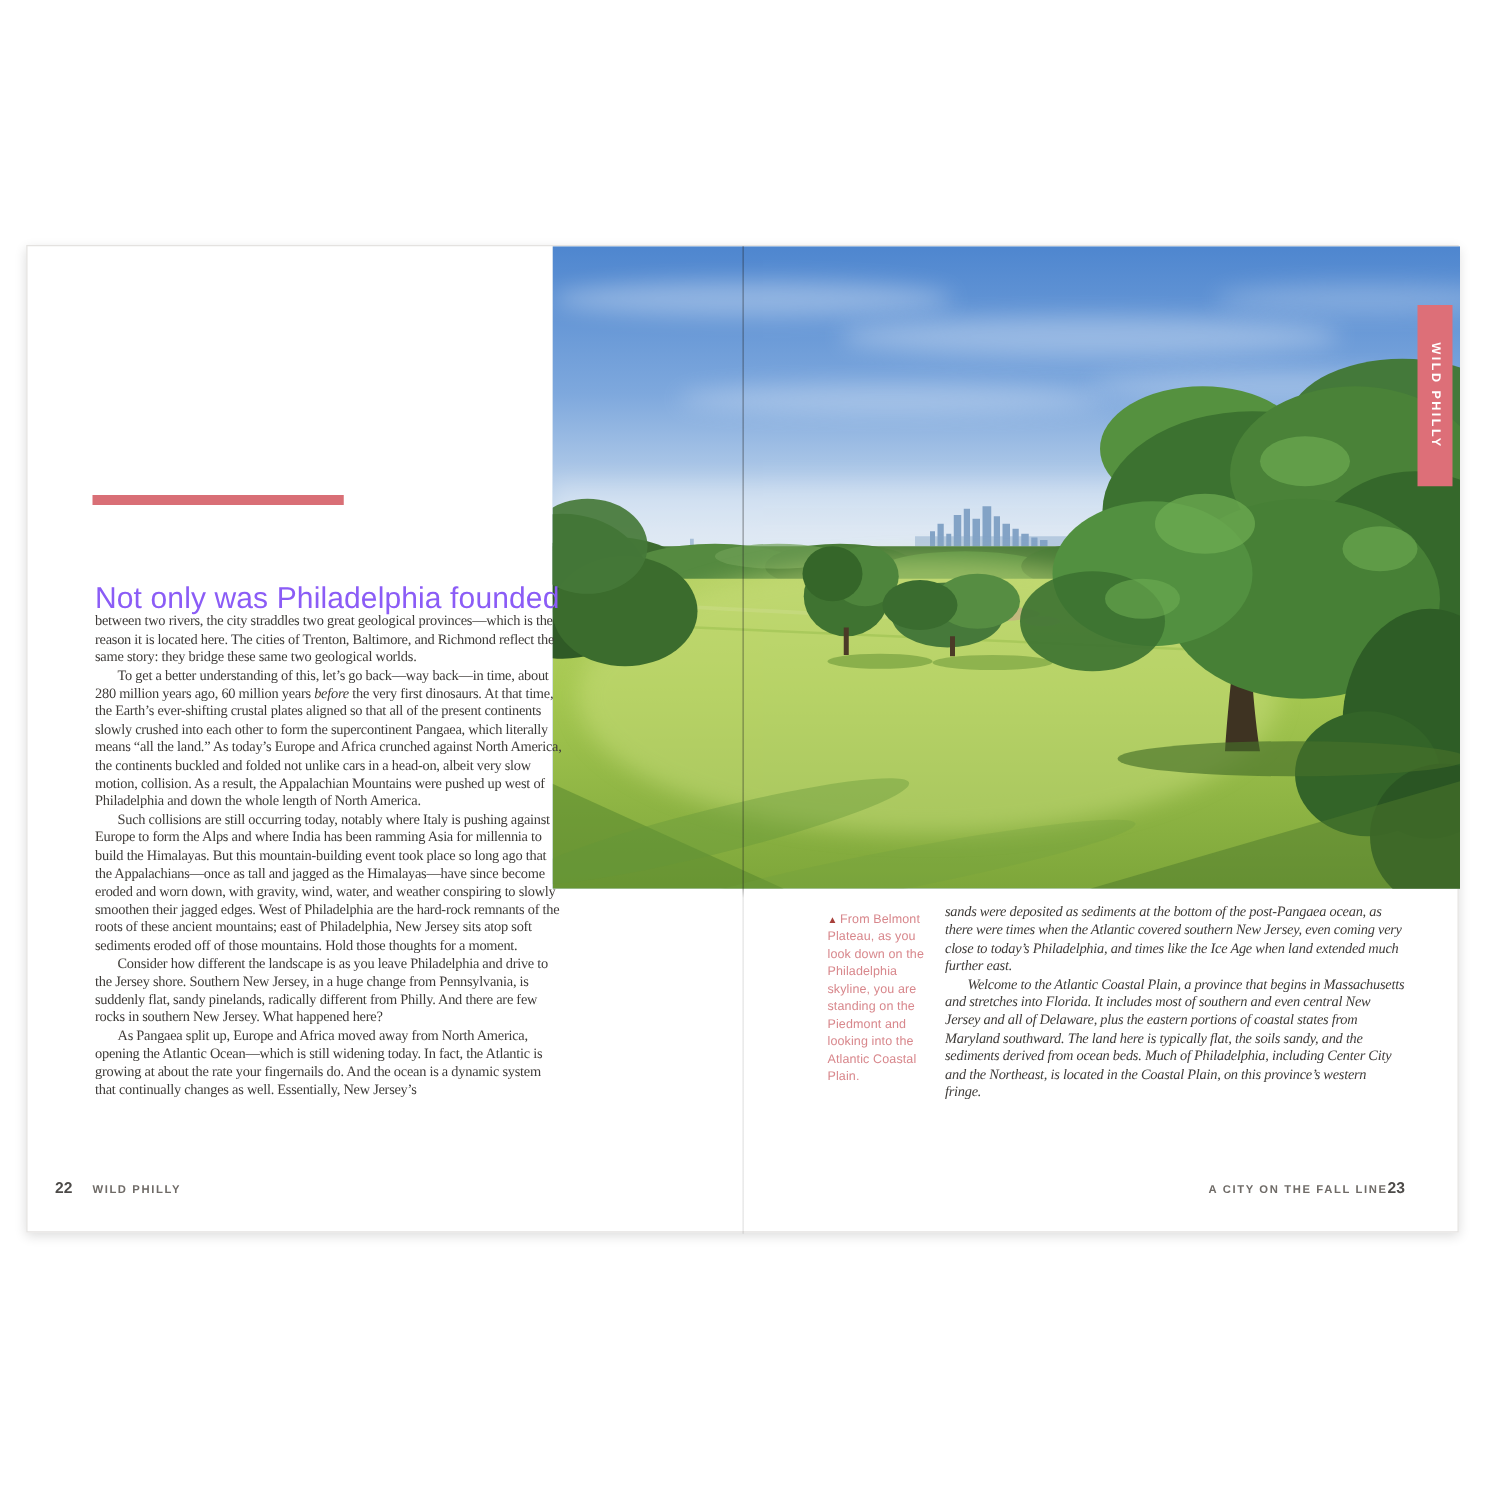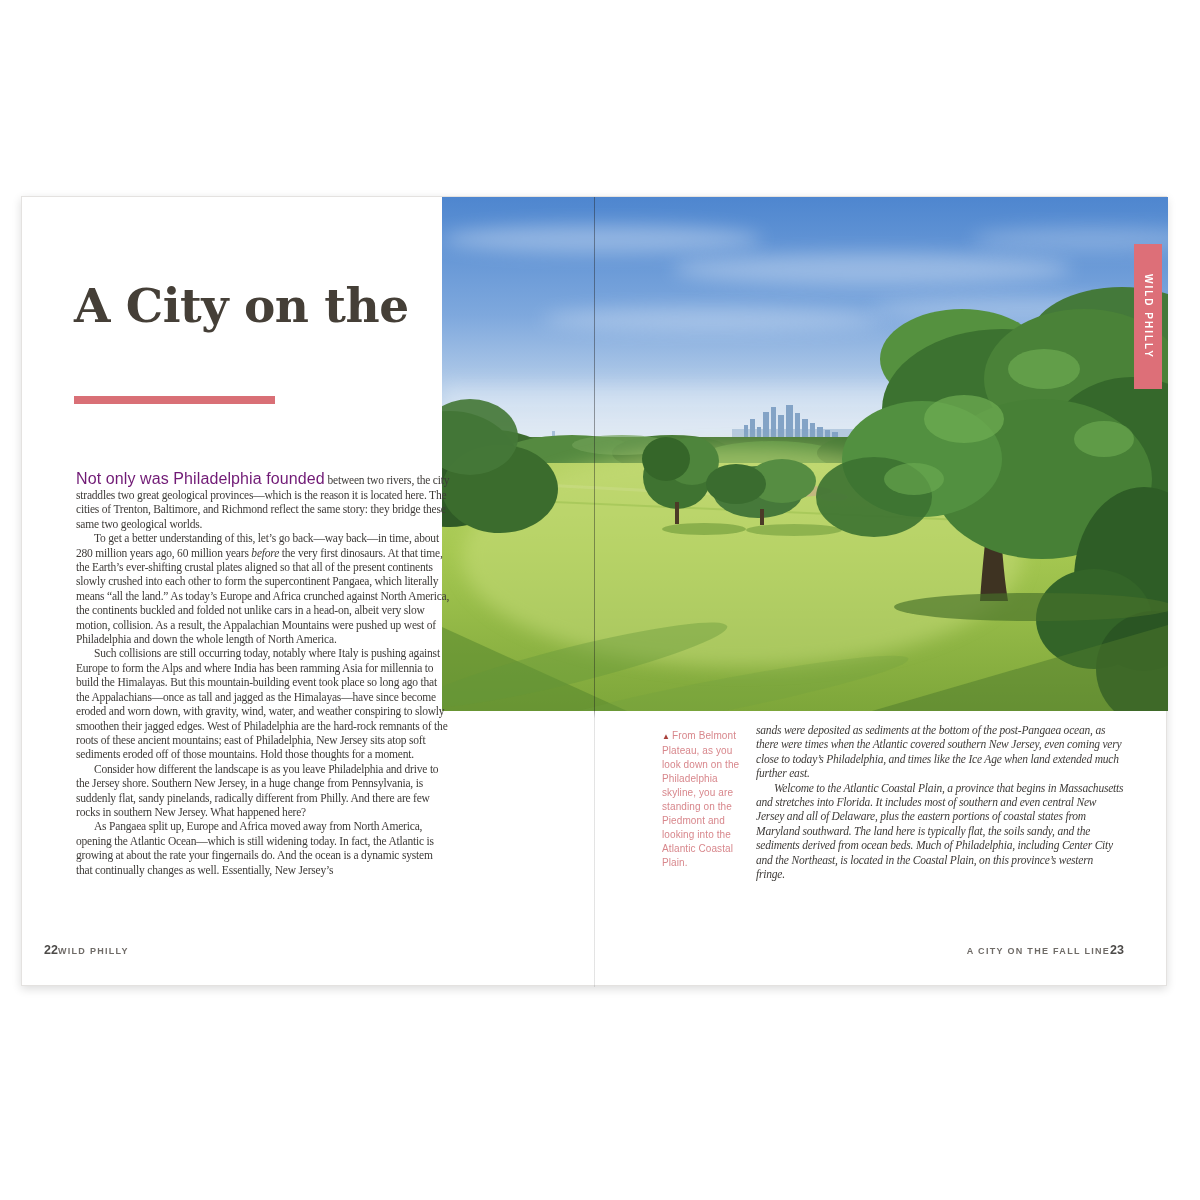--- a/index.html
+++ b/index.html
@@ -36,21 +36,21 @@
     font-family:"Liberation Serif",serif;
     font-size:11.5px;line-height:14.4px;letter-spacing:-0.2px;
     color:#3e3b38;text-align:left;
   }
   .body-col p{margin:0;}
   .body-col p.indent{text-indent:18px;}
   .left-col{left:54px;top:272px;width:374px;}
   .right-col{left:734px;top:526px;width:368px;font-style:italic;}
   .lead{
     font-family:"Liberation Sans",sans-serif;
-    font-size:16px;line-height:19px;color:#701a75;letter-spacing:0.1px;
+    font-size:24px;line-height:19px;color:#8b5cf6;letter-spacing:0.1px;
   }
   .body-col em{}
 
   
   .photo{
     position:absolute;left:420px;top:0;width:726px;height:514px;overflow:hidden;
     background:#bcd2e8;
   }
   .photo svg{display:block;width:726px;height:514px;}
 
@@ -68,21 +68,21 @@
   
   .caption{
     position:absolute;left:640px;top:532px;width:92px;
     font-family:"Liberation Sans",sans-serif;
     font-size:10px;line-height:14px;color:#d8878c;letter-spacing:0.1px;
   }
   .cap-marker{color:#a8403a;font-size:8px;margin-right:2px;}
 
   
   .footer{position:absolute;top:746px;display:flex;align-items:baseline;z-index:4;}
-  .footer-left{left:22px;gap:0;text-align:right;}
+  .footer-left{left:22px;gap:16px;text-align:right;}
   .footer-right{right:42px;text-align:center;}
   .pagenum{
     font-family:"Liberation Sans",sans-serif;
     font-size:12.5px;font-weight:bold;color:#4d4b49;
   }
   .book-label,.chapter-label{
     font-family:"Liberation Sans",sans-serif;
     font-size:9px;font-weight:bold;letter-spacing:1.3px;color:#6f6b67;
   }
 </style>
@@ -209,21 +209,20 @@
     </div>
 
     <div class="tab">
       <span>WILD PHILLY</span>
     </div>
 
     <div class="fold"></div>
 
     <div>
       <h1 class="chapter-title">
-        <span>A City on the</span>
       </h1>
       <div class="title-rule"></div>
 
       <div class="body-col left-col">
         <p><span class="lead">Not only was Philadelphia founded</span><span> between two rivers, the city straddles two great geological provinces—which is the reason it is located here. The cities of Trenton, Baltimore, and Richmond reflect the same story: they bridge these same two geological worlds.</span></p>
         <p class="indent"><span>To get a better understanding of this, let’s go back—way back—in time, about 280 million years ago, 60 million years </span><em>before</em><span> the very first dinosaurs. At that time, the Earth’s ever-shifting crustal plates aligned so that all of the present continents slowly crushed into each other to form the supercontinent Pangaea, which literally means “all the land.” As today’s Europe and Africa crunched against North America, the continents buckled and folded not unlike cars in a head-on, albeit very slow motion, collision. As a result, the Appalachian Mountains were pushed up west of Philadelphia and down the whole length of North America.</span></p>
         <p class="indent">Such collisions are still occurring today, notably where Italy is pushing against Europe to form the Alps and where India has been ramming Asia for millennia to build the Himalayas. But this mountain-building event took place so long ago that the Appalachians—once as tall and jagged as the Himalayas—have since become eroded and worn down, with gravity, wind, water, and weather conspiring to slowly smoothen their jagged edges. West of Philadelphia are the hard-rock remnants of the roots of these ancient mountains; east of Philadelphia, New Jersey sits atop soft sediments eroded off of those mountains. Hold those thoughts for a moment.</p>
         <p class="indent">Consider how different the landscape is as you leave Philadelphia and drive to the Jersey shore. Southern New Jersey, in a huge change from Pennsylvania, is suddenly flat, sandy pinelands, radically different from Philly. And there are few rocks in southern New Jersey. What happened here?</p>
         <p class="indent">As Pangaea split up, Europe and Africa moved away from North America, opening the Atlantic Ocean—which is still widening today. In fact, the Atlantic is growing at about the rate your fingernails do. And the ocean is a dynamic system that continually changes as well. Essentially, New Jersey’s</p>
       </div>

